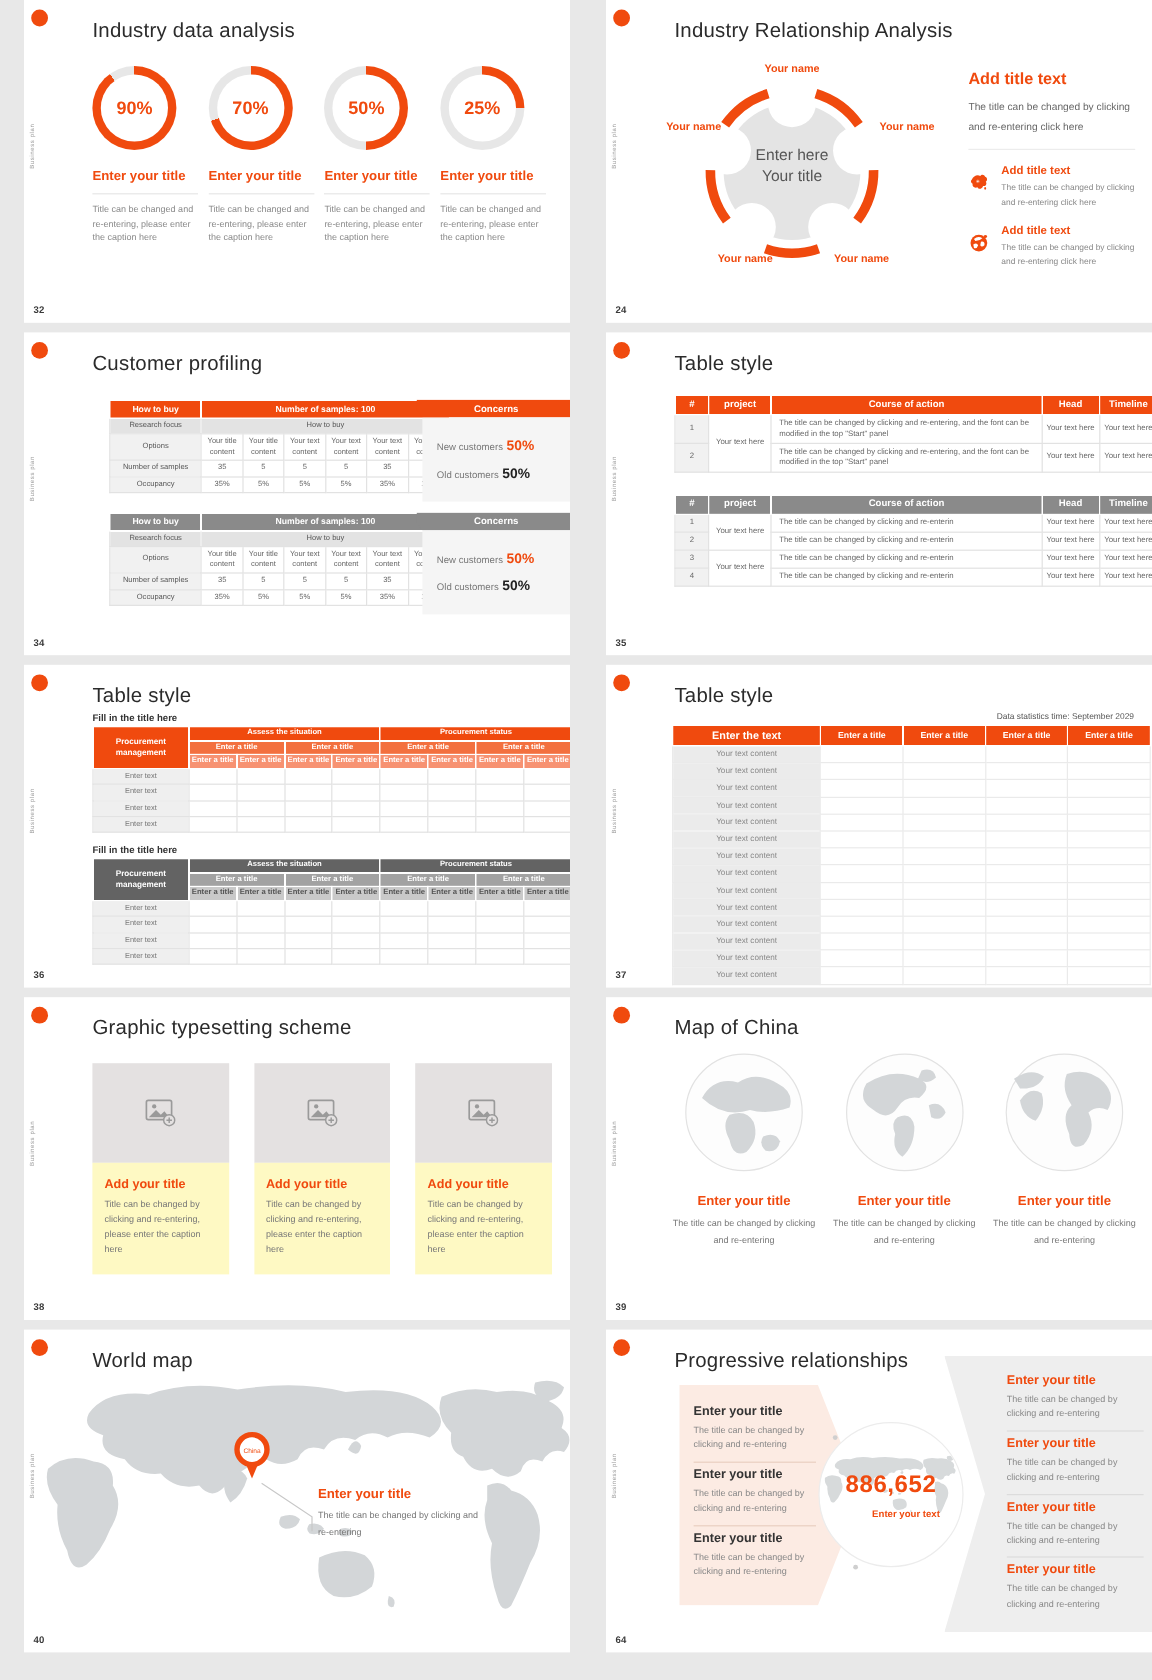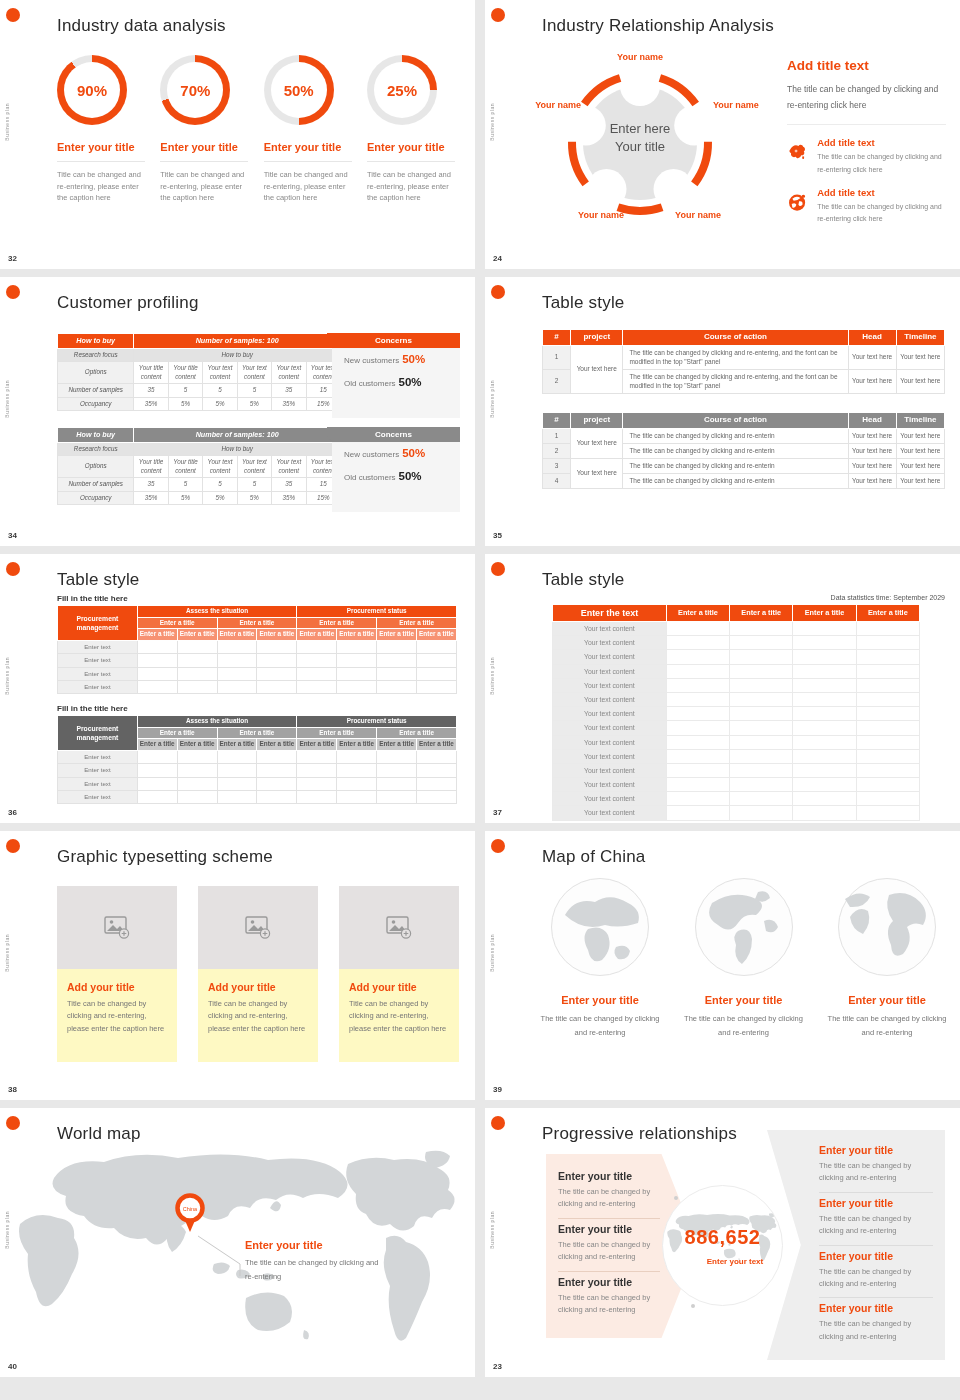--- a/index.html
+++ b/index.html
@@ -9,21 +9,21 @@
     --gray1:#8a8a8a;
     --gray36a:#636363;
     --gray36b:#a2a2a2;
     --gray36c:#c9c9c9;
     --txt:#666;
   }
   *{margin:0;padding:0;box-sizing:border-box;}
   body{width:960px;height:1400px;background:#e8e8e8;font-family:"Liberation Sans",sans-serif;}
   .grid{display:grid;grid-template-columns:475px 475px;grid-template-rows:repeat(5,269px);
         gap:8px 10px;width:960px;height:1400px;align-content:start;padding-bottom:23px;}
-  .slide{position:relative;background:#fff;overflow:hidden;}
+  .slide{position:relative;background:#fff;overflow:hidden;margin-left:20px;}
   .dot{position:absolute;left:6px;top:8px;width:14px;height:14px;border-radius:50%;background:var(--accent);}
   .stitle{position:absolute;left:57px;top:16px;font-size:17px;font-weight:400;color:#2b2b2b;white-space:nowrap;letter-spacing:.2px;}
   .side{position:absolute;left:4px;top:103px;font-size:5px;color:#999;writing-mode:vertical-rl;transform:rotate(180deg);letter-spacing:.5px;}
   .pnum{position:absolute;left:8px;bottom:6px;font-size:8px;font-weight:700;color:#3a3a3a;}
 
   
   .donut-row{position:absolute;left:57px;right:16px;top:55px;display:flex;justify-content:space-between;}
   .dcol{width:92px;}
   .donut{width:70px;height:70px;border-radius:50%;position:relative;}
   .donut::after{content:"";position:absolute;inset:7px;background:#fff;border-radius:50%;}
@@ -47,31 +47,31 @@
   
   table{border-collapse:collapse;table-layout:fixed;width:100%;}
   .tbl td,.tbl th{border:1px solid #e2e2e2;text-align:center;color:var(--txt);font-size:6.3px;
                   padding:2px 1px;line-height:1.35;overflow:hidden;}
   .tbl thead th{border-color:rgba(255,255,255,.45);color:#fff;font-weight:bold;}
   .orange thead th{background:var(--accent);}
   .grayt thead th{background:var(--gray1);}
   .lft{text-align:left!important;padding:2px 6px!important;}
 
   
-  .t34wrap{position:absolute;left:57px;width:284px;font-style:italic;}
+  .t34wrap{position:absolute;left:71px;width:284px;}
   .t34 thead th{font-size:7.2px;height:14px;}
   .t34 td{height:13px;}
   .t34 td:first-child{background:#f1f1f1;color:#555;}
   .t34 .rf{background:#e3e3e3!important;color:#555;}
   .concern{position:absolute;left:332px;width:128px;}
   .cb-banner{position:relative;margin-left:-5px;height:15px;line-height:15px;text-align:center;color:#fff;
              font-weight:bold;font-size:8px;background:var(--accent);
              clip-path:polygon(0 0,100% 0,100% 100%,5px 100%,0 55%);}
   .concern.g .cb-banner{background:var(--gray1);}
-  .cb-body{background:#f5f5f5;height:70px;padding:1px 0 0 12px;}
+  .cb-body{background:#f5f5f5;height:70px;padding:14px 0 0 12px;}
   .cline{margin-bottom:5px;}
   .cl{font-size:8px;color:#777;}
   .cv{font-size:11.5px;margin-left:3px;font-weight:bold;}
   .cv.red{color:var(--accent);} .cv.dark{color:#222;}
 
   
   .t35wrap{position:absolute;left:57px;width:403px;}
   .t35 thead th{font-size:8px;height:16px;}
   .t35 td{font-size:6.5px;height:24px;}
   .t35.small td{height:15px;}
@@ -86,21 +86,21 @@
   .t36o .corner,.t36o .h1{background:var(--accent);}
   .t36o .h2{background:var(--accent2);}
   .t36o .h3{background:var(--accent3);}
   .t36g .corner,.t36g .h1{background:var(--gray36a);}
   .t36g .h2{background:var(--gray36b);}
   .t36g .h3{background:var(--gray36c);color:#555!important;}
   .rh{background:#efefef!important;color:#777!important;}
 
   
   .note37{position:absolute;right:15px;top:40px;font-size:7px;color:#555;}
-  .t37wrap{position:absolute;left:67px;top:50px;width:368px;}
+  .t37wrap{position:absolute;left:55px;top:50px;width:399px;}
   .t37 thead th{height:15px;font-size:7.3px;}
   .t37 thead th.first{font-size:9px;}
   .t37 td{height:13px;font-size:6.8px;border-color:#eaeaea;}
   .t37 td.rh{background:#ebebeb!important;color:#888!important;}
 
   
   .cards{position:absolute;left:57px;right:15px;top:55px;display:flex;gap:21px;}
   .card{width:120px;height:176px;display:flex;flex-direction:column;}
   .imgph{height:83px;background:#e4e1e1;display:flex;align-items:center;justify-content:center;}
   .cbody{flex:1;background:#fef9c3;padding:12px 10px;}
@@ -935,16 +935,16 @@
     </div>
     <div class="circle41">
       <svg class="minimap" viewBox="0 0 447 207" width="112">
         <use href="#worldshape" xlink:href="#worldshape"></use>
       </svg>
       <div class="bignum">886,652</div>
       <div class="biglab">Enter your text</div>
     </div>
     <span class="cdot" style="left:189px;top:88px"></span>
     <span class="cdot" style="left:206px;top:196px"></span>
-    <span class="pnum">23</span>
+    <span class="pnum">64</span>
   </section>
 
 </div>
 
 </body></html>

